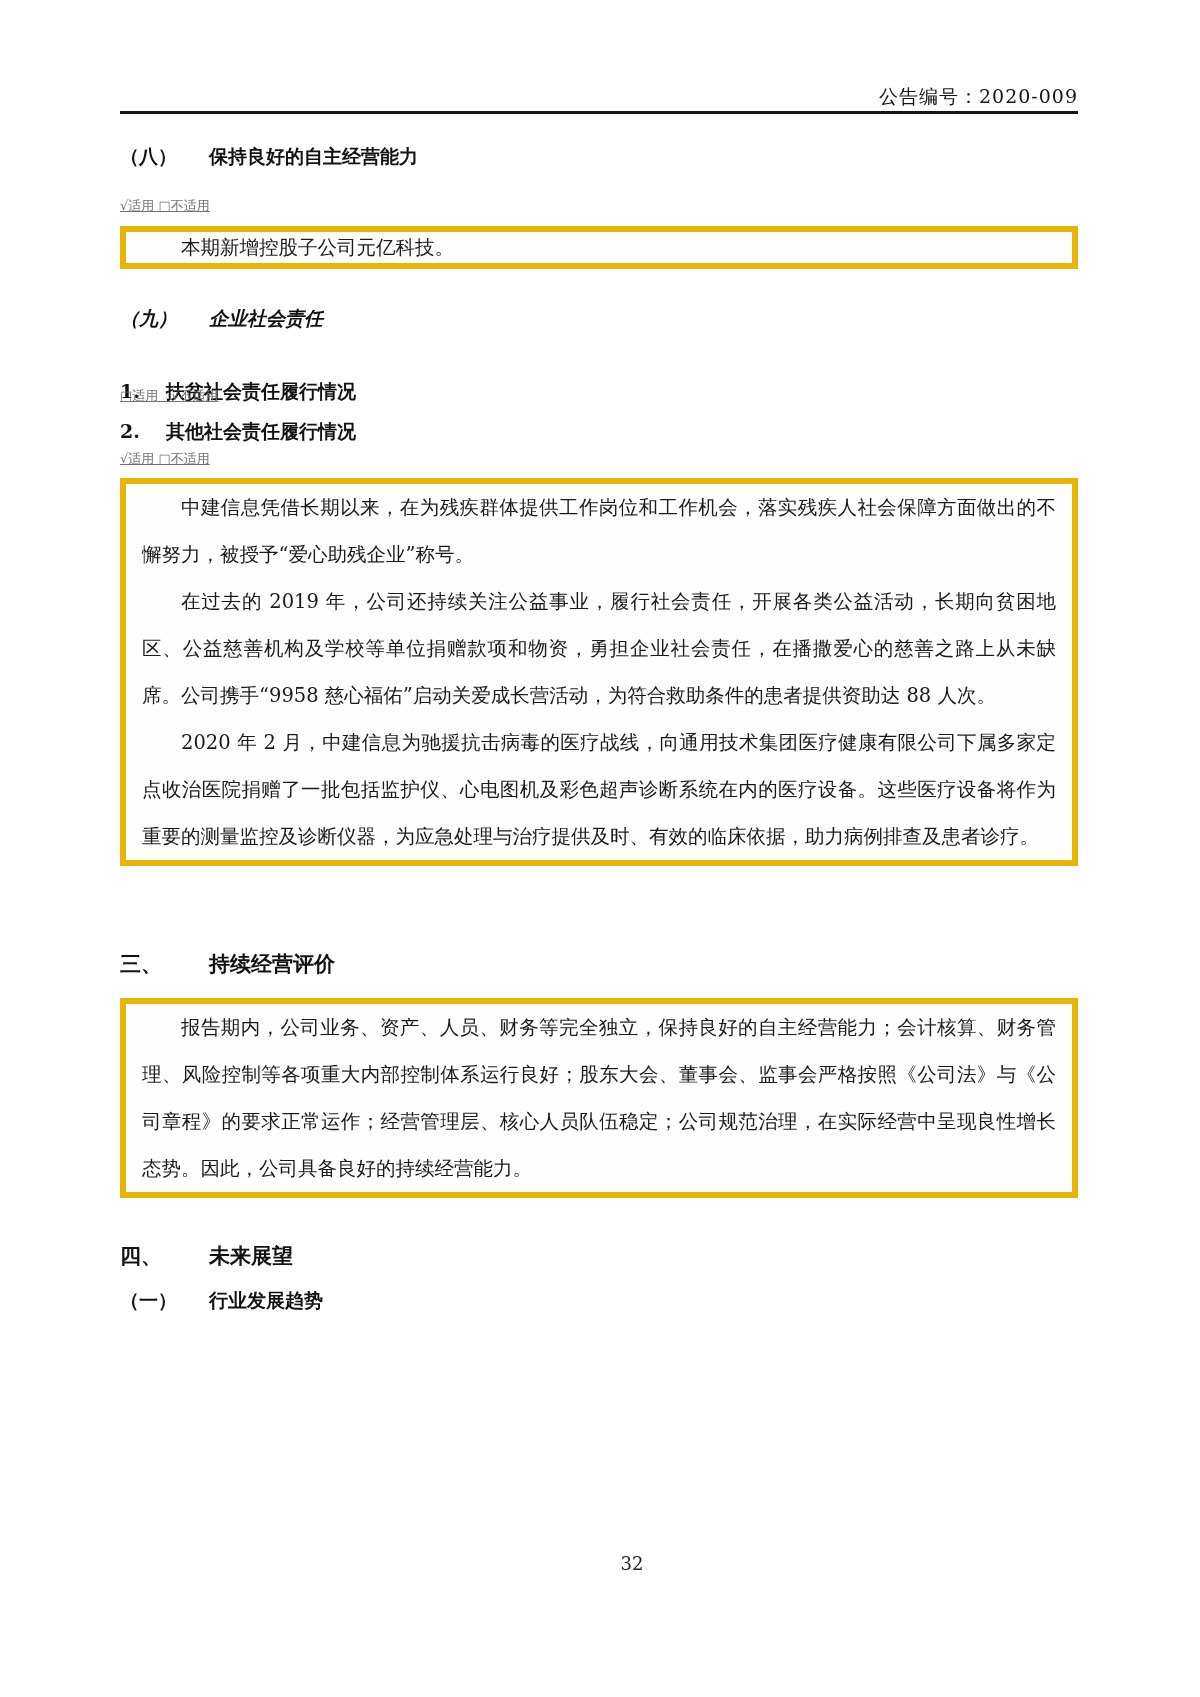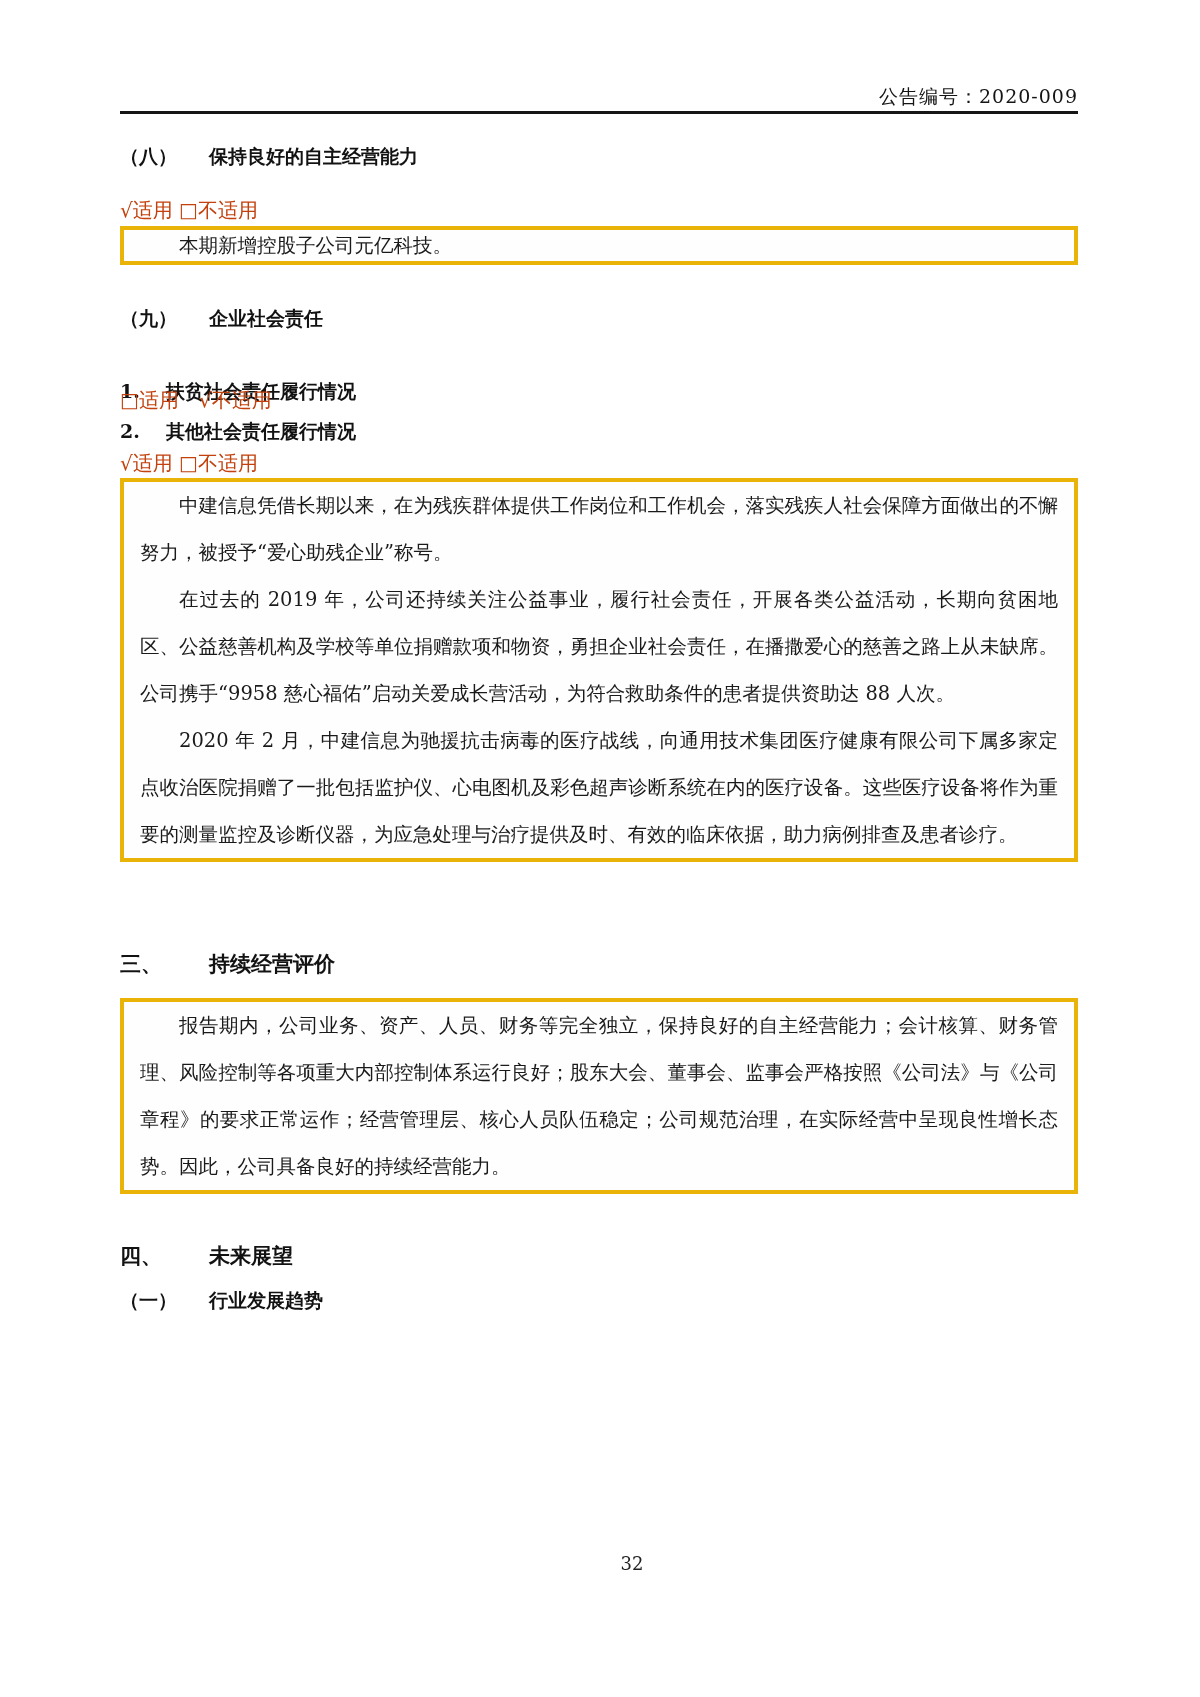--- a/index.html
+++ b/index.html
@@ -28,37 +28,37 @@
 
   .heading { font-weight:bold; color:#121212; }
   .h-lvl2 { font-size:19px; }
   .h-lvl1 { font-size:21px; }
   .h-num { display:inline-block; width:89px; }
   .h-num-item { display:inline-block; width:46px; }
 
   .sec8-heading { top:144px; }
   .sec8-apply   { top:197px; }
   .box1         { top:226px; }
-  .sec9-heading { top:306px; }
+  .sec9-heading { top:306px;font-style:italic; }
   .item1-head   { top:355px;margin-top:24px; }
   .item1-apply  { top:387px; }
   .item2-head   { top:419px; }
   .item2-apply  { top:450px; }
   .box2         { top:478px; }
   .sec3-heading { top:950px; }
   .box3         { top:998px; }
   .sec4-heading { top:1242px; }
   .sub1-heading { top:1288px; }
   .box4         { top:1331px; }
 
-  .apply-line { font-size:20px; color:#c2410c; }
+  .apply-line { font-size:13px; color:#737373;text-decoration:underline; }
 
   .content-box {
     box-sizing:border-box;
-    border:4px solid #eab308;
+    border:6px solid #eab308;
     background:#fefefe;
     padding:0 16px;
     font-size:19.5px;
     line-height:47px;
     text-align:justify;
     color:#1a1a1a;
   }
   .content-box p { margin:0; text-indent:2em; }
   .box1 { line-height:29px; padding:1px 16px; }
 

